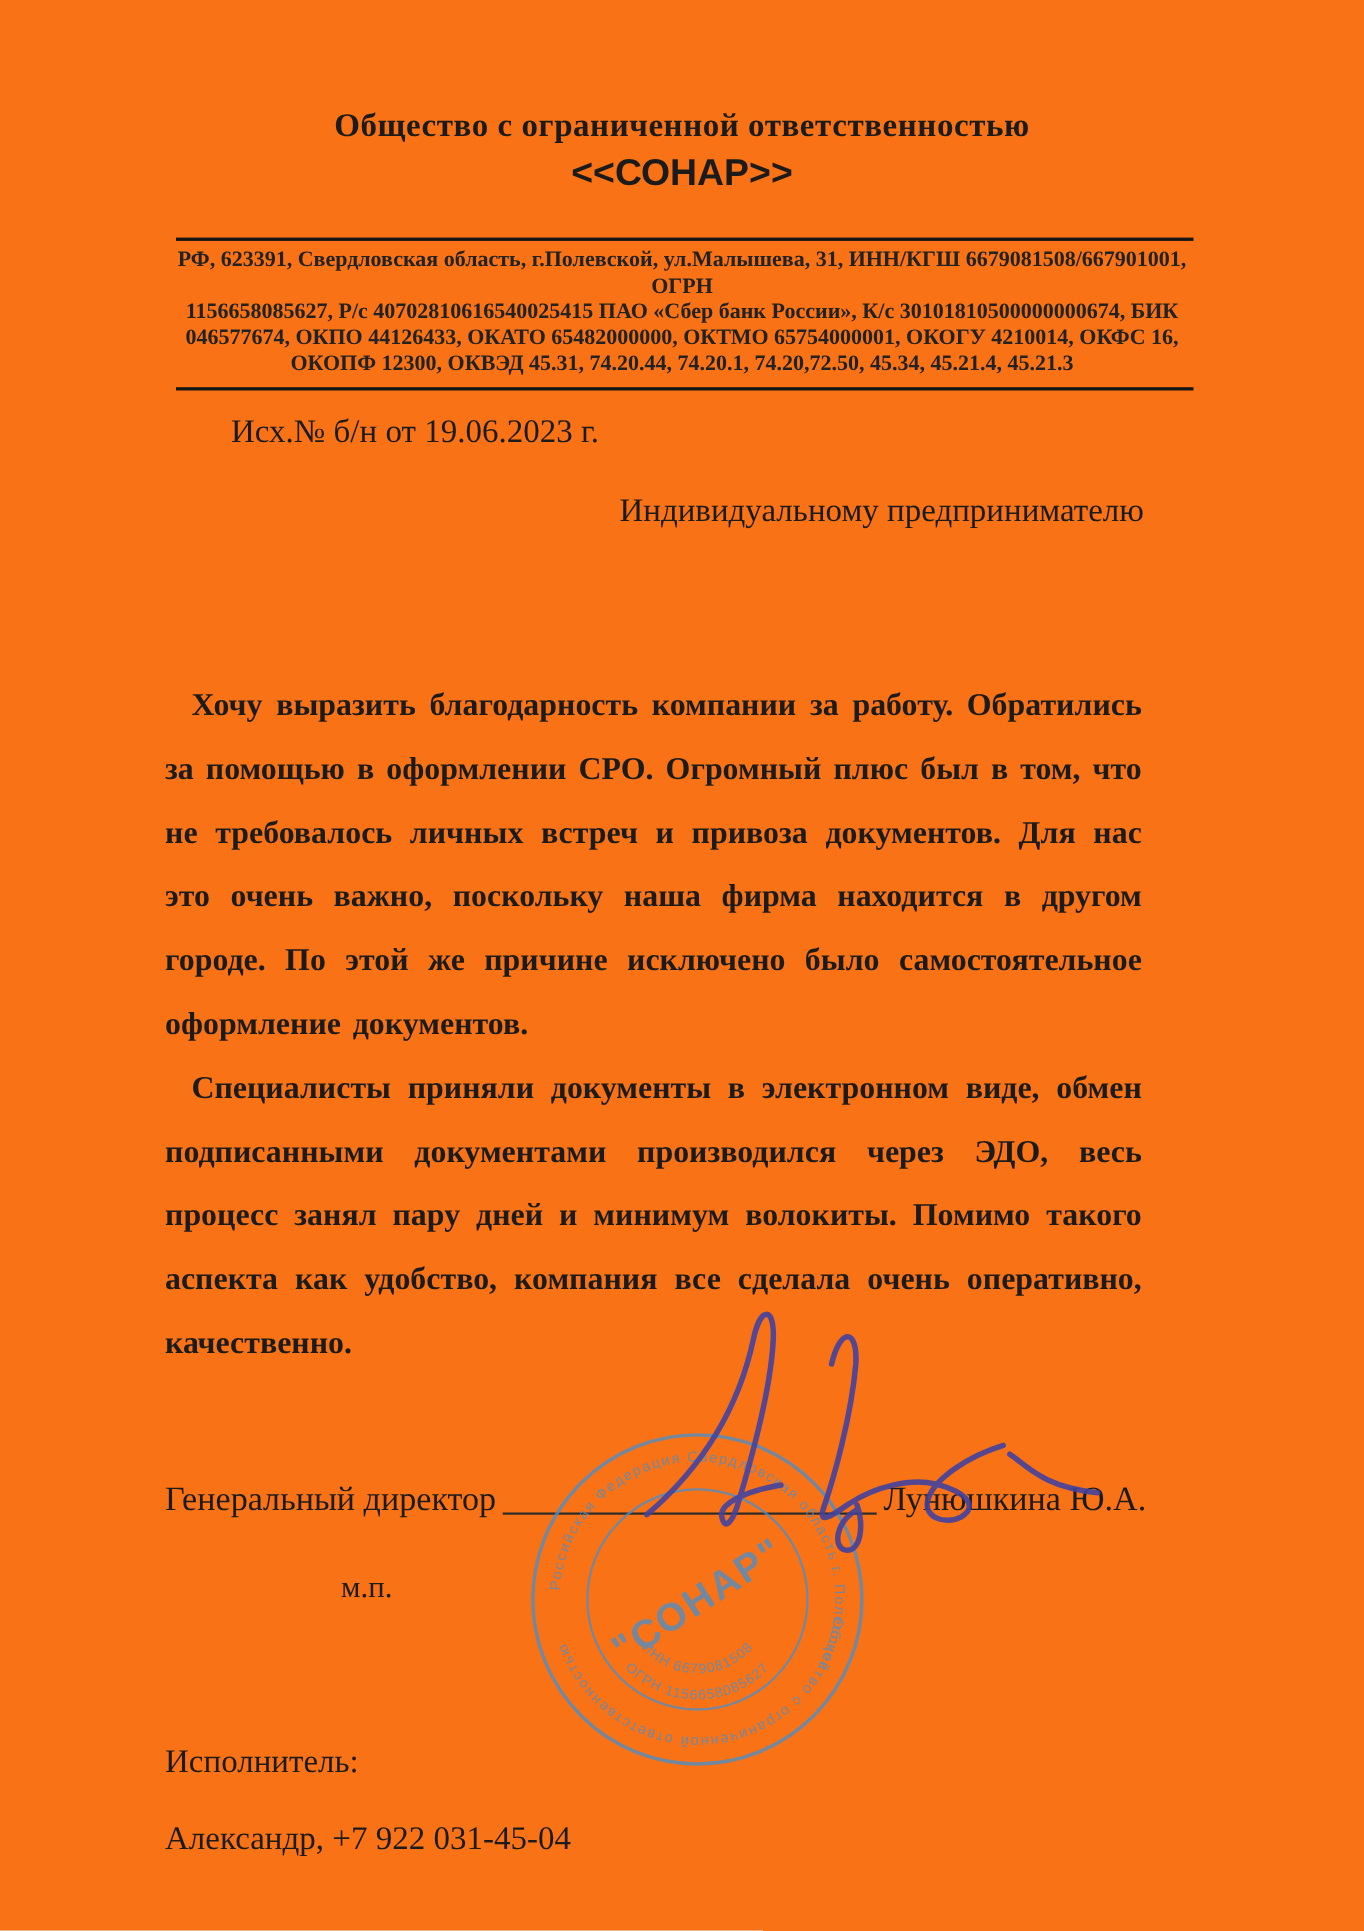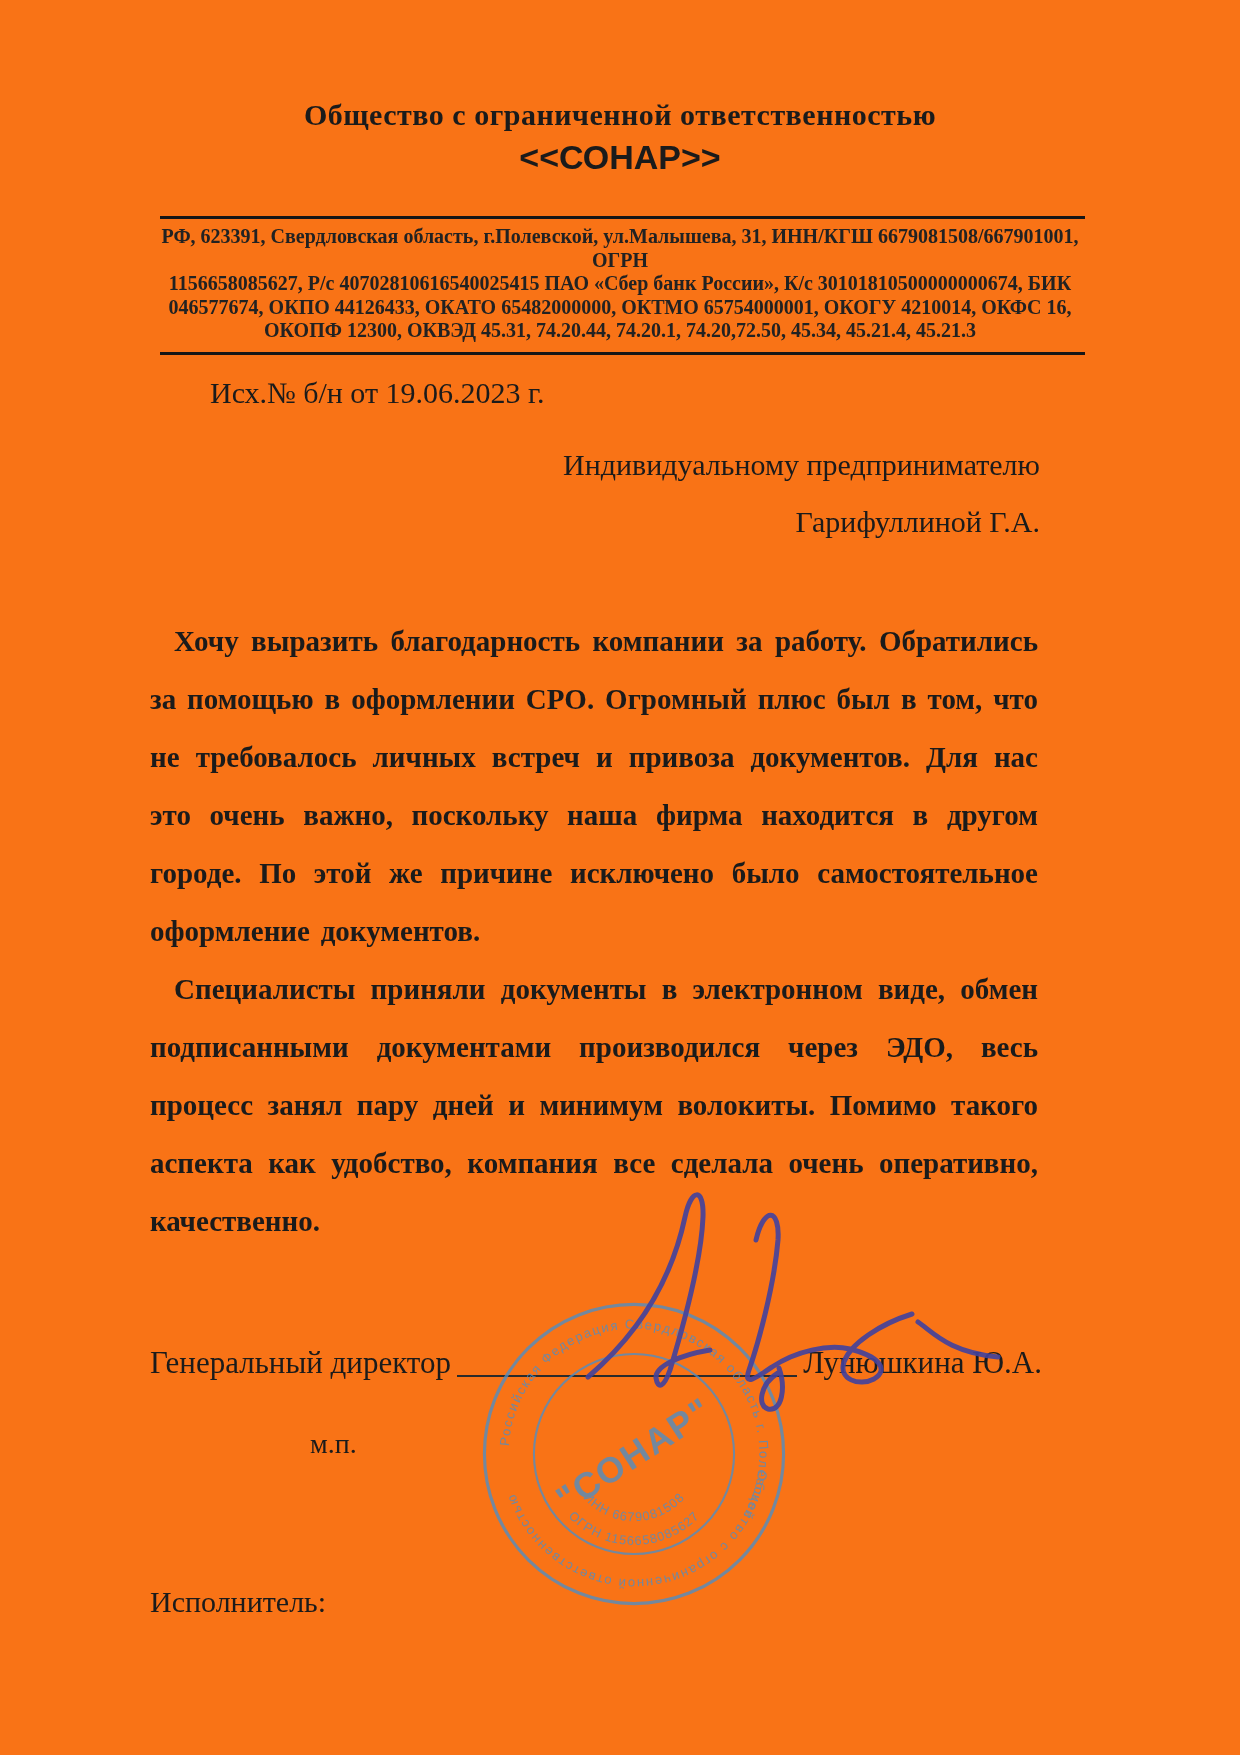--- a/index.html
+++ b/index.html
@@ -48,21 +48,20 @@
     <div>046577674, ОКПО 44126433, ОКАТО 65482000000, ОКТМО 65754000001, ОКОГУ 4210014, ОКФС 16,</div>
     <div>ОКОПФ 12300, ОКВЭД 45.31, 74.20.44, 74.20.1, 74.20,72.50, 45.34, 45.21.4, 45.21.3</div>
   </div>
 
   <div class="rule rule-bottom"></div>
 
   <div class="ref-line">Исх.№ б/н от 19.06.2023 г.</div>
 
   <div class="addressee">
     <div>Индивидуальному предпринимателю</div>
-    <div>Гарифуллиной Г.А.</div>
   </div>
 
   <div class="body-text">
     <p>Хочу выразить благодарность компании за работу. Обратились за помощью в оформлении СРО. Огромный плюс был в том, что не требовалось личных встреч и привоза документов. Для нас это очень важно, поскольку наша фирма находится в другом городе. По этой же причине исключено было самостоятельное оформление документов.</p>
     <p>Специалисты приняли документы в электронном виде, обмен подписанными документами производился через ЭДО, весь процесс занял пару дней и минимум волокиты. Помимо такого аспекта как удобство, компания все сделала очень оперативно, качественно.</p>
   </div>
 
   <div class="sig-row">
     <span>Генеральный директор</span>
     <span class="sig-fill"></span>
@@ -106,14 +105,15 @@
       <path d="M 228 68 C 236 34, 252 36, 250 68 C 246 115, 230 172, 221 198
                C 215 215, 228 206, 244 195 C 268 179, 300 172, 322 177
                C 350 184, 362 197, 346 207 C 331 215, 310 207, 316 190
                C 322 172, 352 152, 384 142"></path>
       <path d="M 251 196 C 258 216, 254 240, 240 237 C 229 234, 232 212, 250 201"></path>
       <path d="M 390 150 C 405 160, 420 180, 470 185"></path>
     </g>
   </svg>
 
   <div class="executor-label">Исполнитель:</div>
+  <div class="executor-value">Александр, +7 922 031-45-04</div>
 
 </div>
 
 </body></html>

